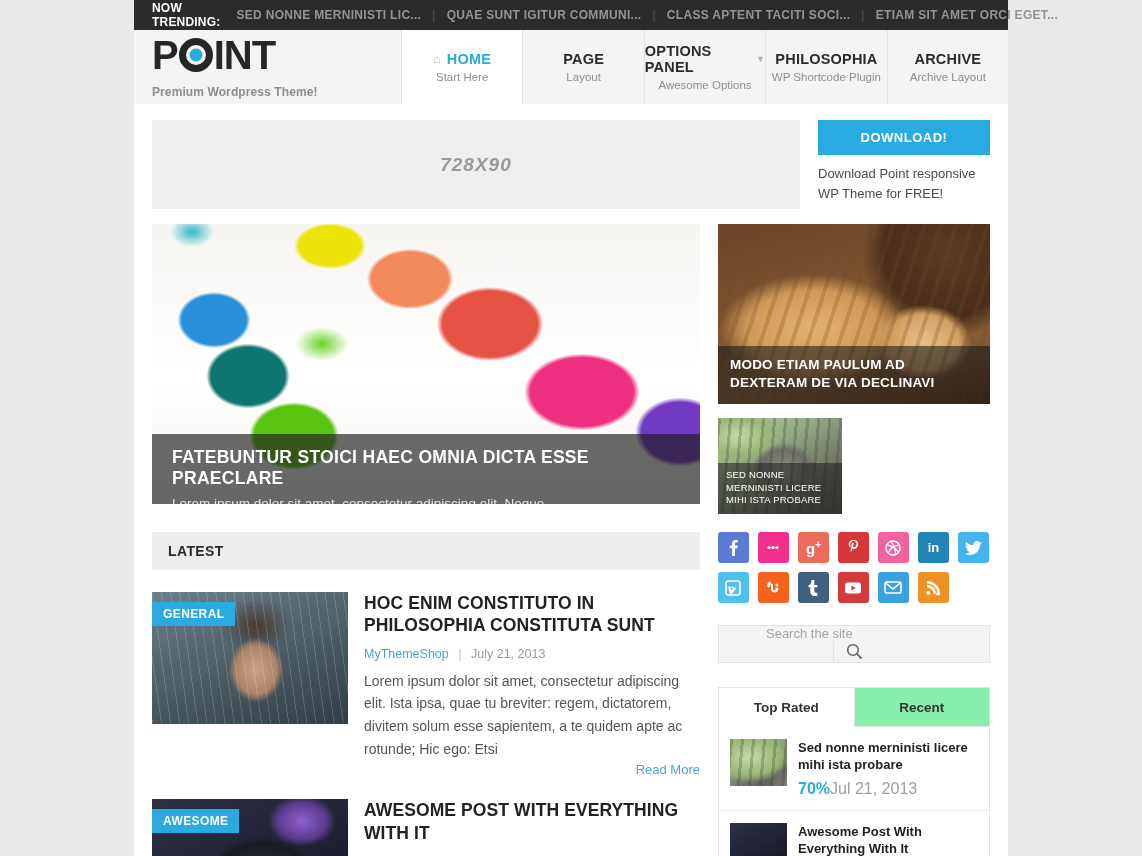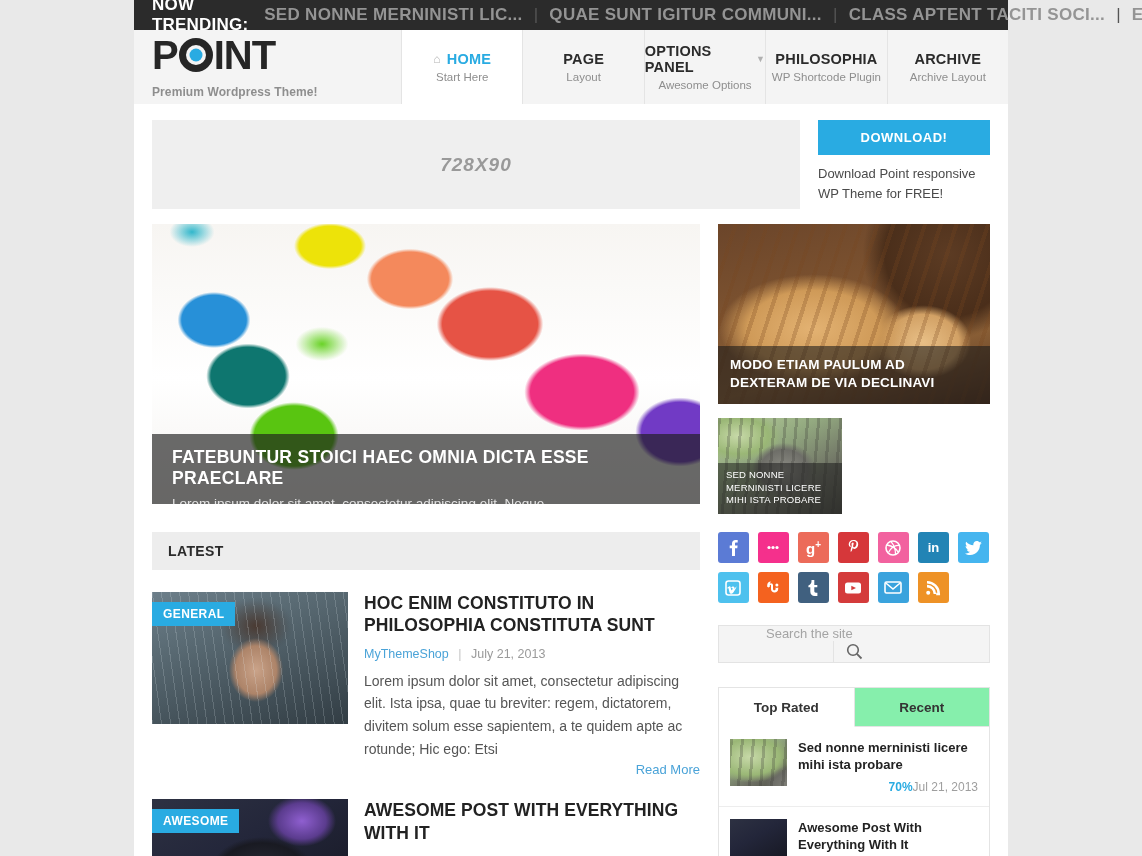--- a/index.html
+++ b/index.html
@@ -9,21 +9,21 @@
     font-family: "Liberation Sans", sans-serif;
     overflow: hidden;
   }
   .page { width: 1142px; height: 856px; position: relative; }
 
   
   .trending {
     position: absolute; left: 134px; top: 0; width: 874px; height: 30px;
     background: #2b2b2b; color: #9a9a9a;
     display: flex; align-items: center; padding-left: 18px;
-    font-size: 17px; letter-spacing: .3px;
+    font-size: 12px; letter-spacing: .3px;
   }
   .trending .tlabel { color: #fff; font-weight: bold; margin-right: 14px; letter-spacing: .2px; }
   .trending .titem { color: #949494; margin: 4px 2px; white-space: nowrap; font-weight: bold; }
   .trending .tsep { color: #555; margin: 0 9px; }
 
   
   .header {
     position: absolute; left: 134px; top: 30px; width: 874px; height: 74px;
     background: #fff; display: flex; align-items: stretch;
   }
@@ -236,21 +236,21 @@
   .wtab {
     flex: 1; display: flex; align-items: center; justify-content: center;
     font-size: 13.5px; font-weight: bold; color: #333; background: #86efac;
     border-bottom: 1px solid #e4e4e4; cursor: pointer;
   }
   .wtab.active { background: #fff; border-bottom: 1px solid #fff; }
   .wtab:first-child { border-right: 1px solid #e4e4e4; }
   .witem { display: flex; gap: 11px; padding: 12px 11px; border-bottom: 1px solid #ededed; }
   .wthumb { width: 57px; height: 47px; flex: 0 0 57px; position: relative; overflow: hidden; }
   .wtitle { font-size: 13px; font-weight: bold; color: #222; line-height: 1.33; }
-  .wmeta { display: flex; justify-content: flex-end; margin-top: 6px; font-size: 12px; }
+  .wmeta { display: flex; justify-content: flex-start; margin-top: 6px; font-size: 16px; }
   .wpct { color: #29abe2; font-weight: bold; }
   .wdate { color: #9e9e9e; }
 </style>
 </head>
 <body>
 
 <div class="page">
 
   <div class="trending">
     <span class="tlabel">NOW TRENDING:</span>

